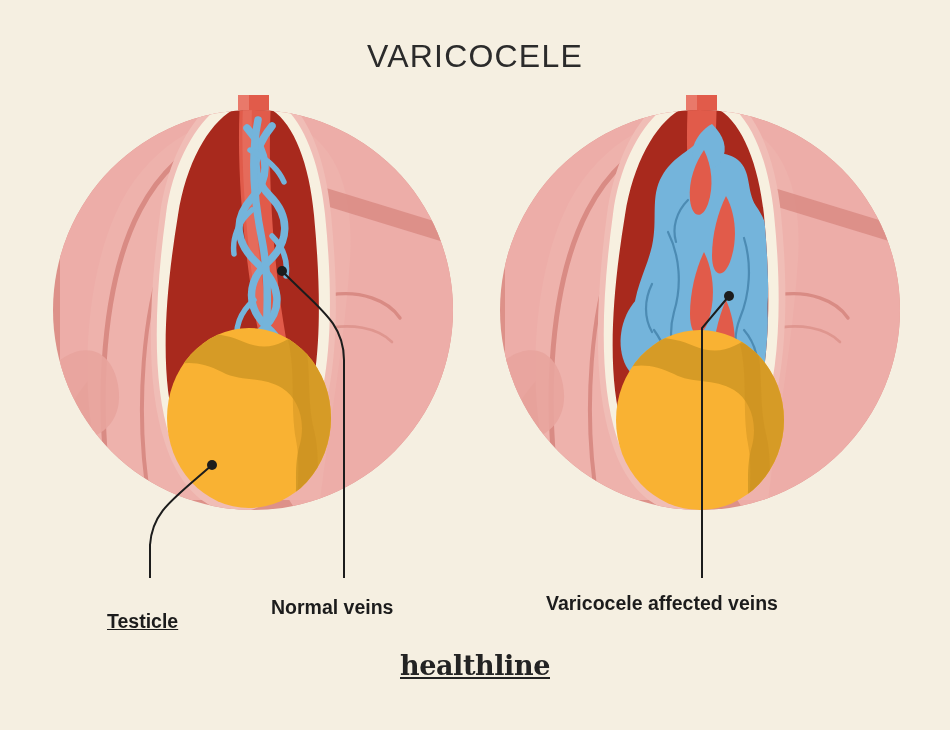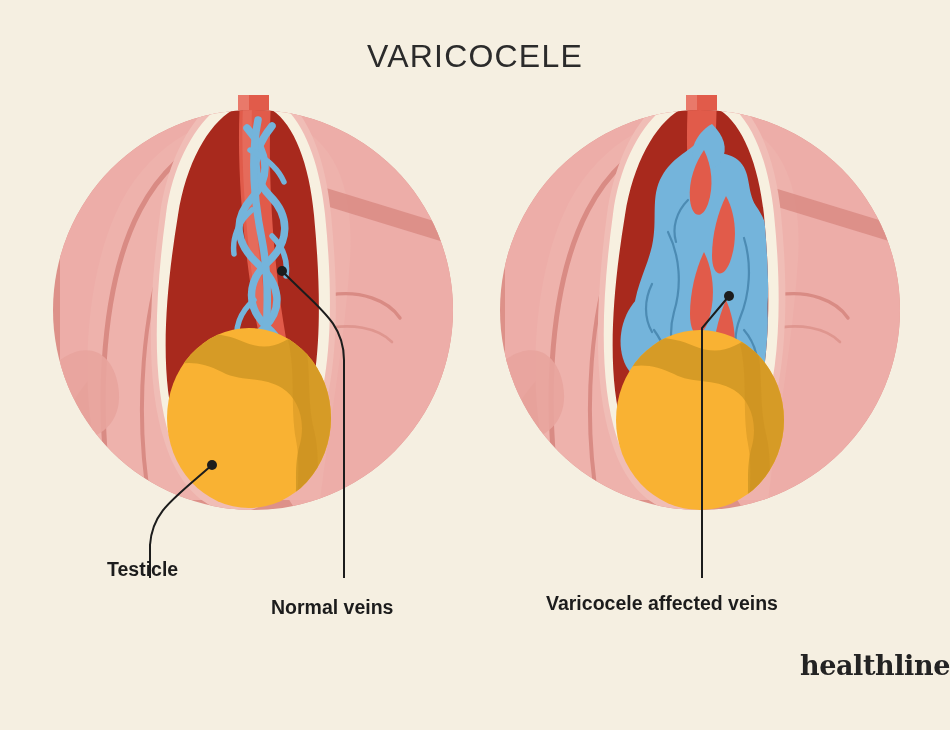--- a/index.html
+++ b/index.html
@@ -41,34 +41,35 @@
     height: 730px;
   }
   .caption {
     position: absolute;
     font-size: 19.5px;
     font-weight: bold;
     color: #1C1C1C;
     white-space: nowrap;
     font-family: "Liberation Sans", sans-serif;
   }
-  .cap-testicle { left: 107px; top: 558px; }
+  .cap-testicle { left: 107px; top: 610px; text-decoration: underline; }
   .cap-normal   { left: 271px; top: 596px; }
   .cap-varico   { left: 546px; top: 592px; }
   .brand {
     position: absolute;
     left: 0;
     top: 650px;
     width: 950px;
-    text-align: right;
+    text-align: center;
     font-family: "DejaVu Serif", serif;
     font-weight: bold;
     font-size: 27px;
     letter-spacing: -0.4px;
     color: #232323;
+    text-decoration: underline;
   }
 </style>
 </head>
 <body>
 
 <div id="root">
 
   <div class="title">VARICOCELE</div>
 
   <svg class="stage" width="950" height="730" viewBox="0 0 950 730" xmlns="http://www.w3.org/2000/svg">

